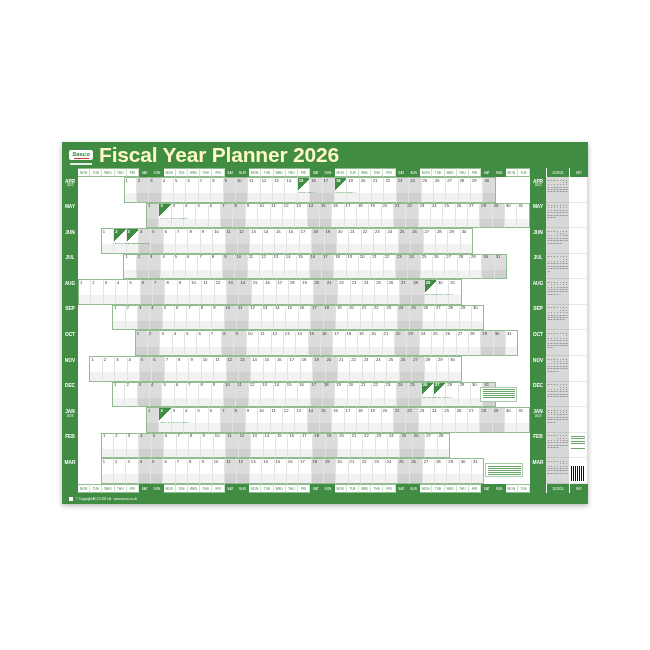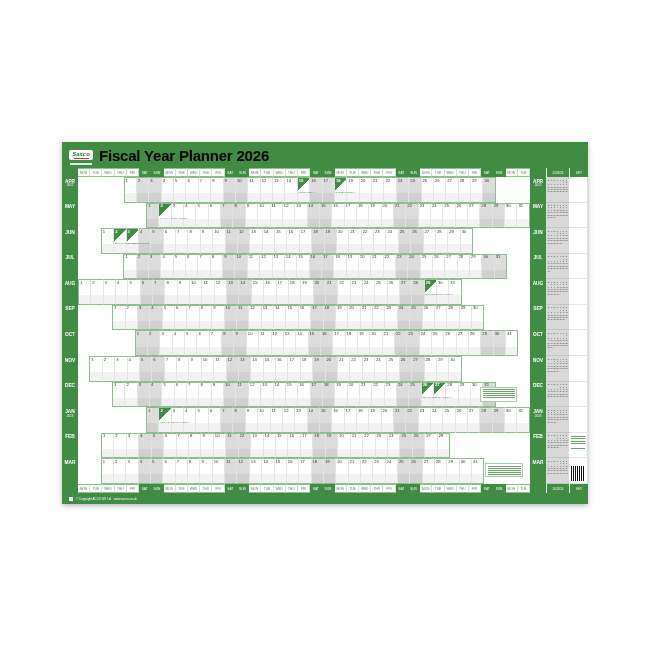--- a/index.html
+++ b/index.html
@@ -9,21 +9,21 @@
   .sheet{position:absolute;left:62px;top:142px;width:526px;height:362px;background:#fff;
          box-shadow:0 2px 5px rgba(0,0,0,.28);display:flex;flex-direction:column;}
   
   .hdr{height:26px;background:var(--g);display:flex;align-items:center;gap:6px;
        padding-left:7px;box-sizing:border-box;position:relative;}
   .logo{width:24px;height:10px;background:#fff;border-radius:2px;display:flex;flex-direction:column;
         align-items:center;justify-content:center;flex:0 0 auto;}
   .logo .b{font-size:6px;font-weight:bold;font-style:italic;color:#2e7d33;line-height:1;}
   .logo .r{width:15px;height:1.5px;background:#d23b2f;margin-top:.5px;}
   .tagline{position:absolute;left:8px;top:20.5px;width:22px;height:2px;background:rgba(255,255,255,.85);}
-  .title{color:#000000;font-size:15px;font-weight:bold;letter-spacing:-.2px;white-space:nowrap;}
+  .title{color:#fef9c3;font-size:21px;font-weight:bold;letter-spacing:-.2px;white-space:nowrap;}
   
   .content{flex:1;display:flex;min-height:0;}
   .lstrip,.rstrip{width:16px;background:var(--g);display:flex;flex-direction:column;flex:0 0 auto;}
   .centre{width:452px;display:flex;flex-direction:column;flex:0 0 auto;}
   .minicol{width:23px;display:flex;flex-direction:column;flex:0 0 auto;}
   .keycol{width:19px;display:flex;flex-direction:column;flex:0 0 auto;}
   .spacer{height:9px;flex:0 0 auto;}
   
   .dayrow{height:9px;display:flex;flex:0 0 auto;}
   .dc{flex:1;display:flex;align-items:center;justify-content:center;font-size:3.2px;color:var(--g);

